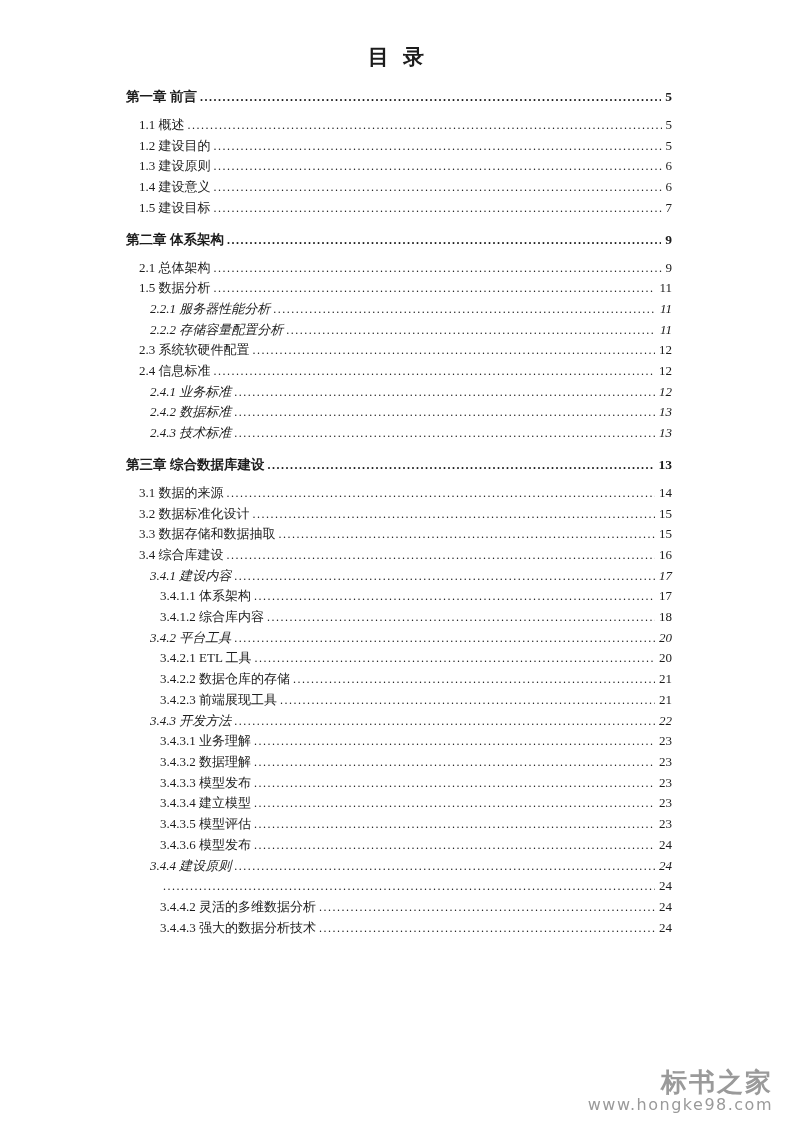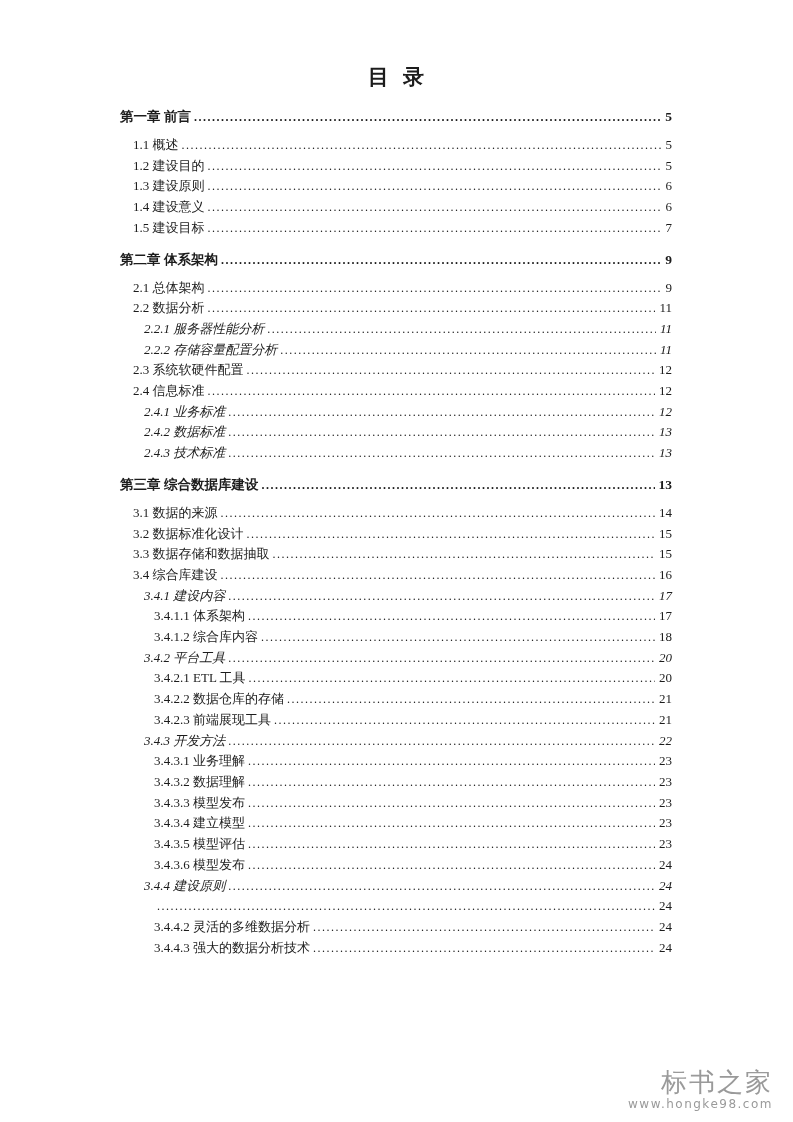--- a/index.html
+++ b/index.html
@@ -6,39 +6,40 @@
   body {
     width: 793px; height: 1122px;
     background: #ffffff;
     font-family: "Liberation Serif", "DejaVu Serif", serif;
     color: #1c1c1c;
     position: relative;
     overflow: hidden;
   }
   .doc-page {
     position: absolute; inset: 0;
-    padding: 62px 121px 0 120px;
+    padding: 42px 121px 0 120px;
     box-sizing: border-box;
   }
   .toc-title {
     font-size: 21px;
     font-weight: bold;
     text-align: center;
     letter-spacing: 14px;
     text-indent: 14px;
     line-height: 30px;
     margin: 0 0 14px 0;
   }
   .toc { width: 100%; }
   .toc-row {
     display: flex;
     align-items: flex-start;
     line-height: 20.7px;
     font-size: 13px;
     white-space: nowrap;
+    margin-left: 6px;
   }
   .toc-row.chapter {
     font-weight: bold;
     font-size: 13.5px;
     line-height: 22px;
     margin-top: 10px;
     margin-bottom: 7px;
   }
   .toc-row.lv1 { padding-left: 13px; }
   .toc-row.lv2 { padding-left: 24px; font-style: italic; }
@@ -61,27 +62,27 @@
   .toc-page { flex: 0 0 auto; margin-left: 2px; }
   .watermark {
     position: absolute;
     right: 20px;
     bottom: 10px;
     text-align: right;
   }
   .wm-brand {
     font-family: "DejaVu Sans", "Liberation Sans", sans-serif;
     font-size: 26px;
-    font-weight: normal;
+    font-weight: bold;
     letter-spacing: 2px;
     line-height: 28px;
   }
   .wm-url {
     font-family: "DejaVu Sans", "Liberation Sans", sans-serif;
-    font-size: 12px;
+    font-size: 16px;
     letter-spacing: 1.5px;
     line-height: 15px;
     margin-top: 1px;
   }
 </style>
 </head>
 <body style="color: rgb(28, 28, 28); background: rgb(255, 255, 255);">
 
 <div class="doc-page">
   <h1 class="toc-title">目录</h1>
@@ -121,21 +122,21 @@
     <span class="toc-label">第二章 体系架构</span>
     <span class="toc-leader"></span>
     <span class="toc-page">9</span>
   </div>
       <div class="toc-row lv1">
     <span class="toc-label">2.1 总体架构</span>
     <span class="toc-leader"></span>
     <span class="toc-page">9</span>
   </div>
       <div class="toc-row lv1">
-    <span class="toc-label">2.2 数据分析</span>
+    <span class="toc-label">1.5 数据分析</span>
     <span class="toc-leader"></span>
     <span class="toc-page">11</span>
   </div>
       <div class="toc-row lv2">
     <span class="toc-label">2.2.1 服务器性能分析</span>
     <span class="toc-leader"></span>
     <span class="toc-page">11</span>
   </div>
       <div class="toc-row lv2">
     <span class="toc-label">2.2.2 存储容量配置分析</span>

